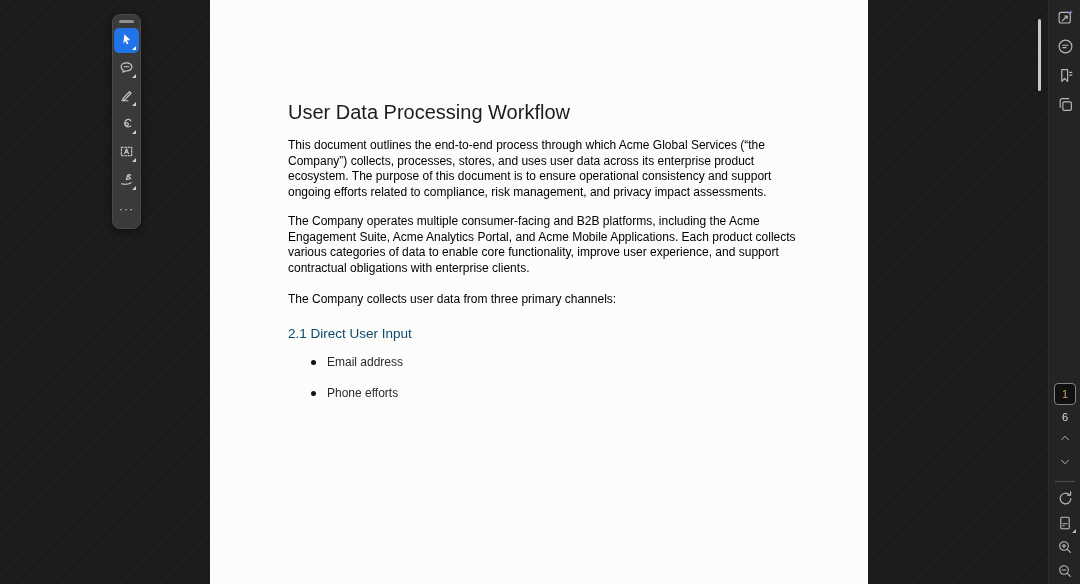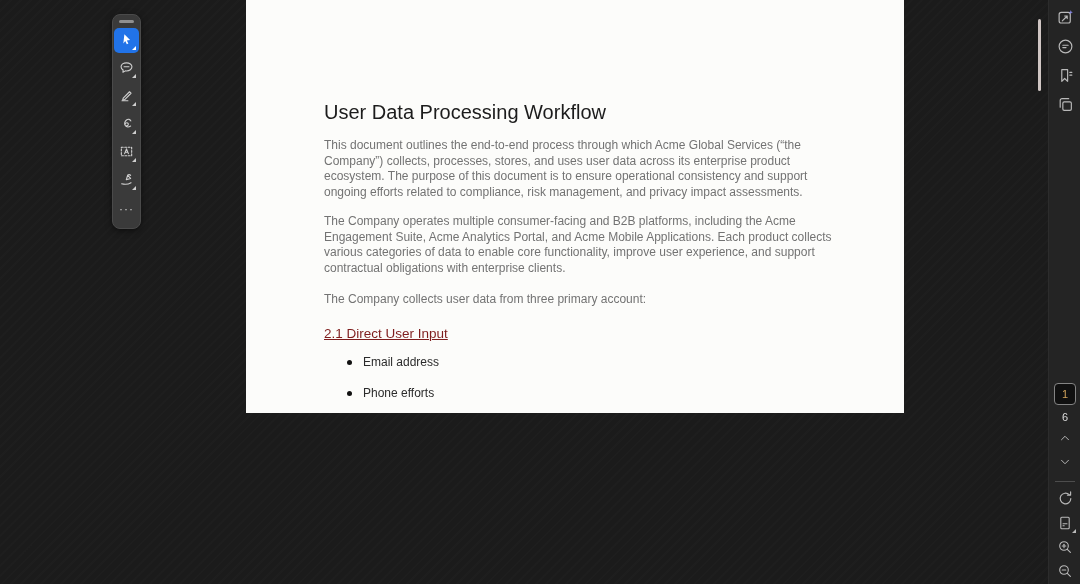--- a/index.html
+++ b/index.html
@@ -7,31 +7,30 @@
   .stage {
     position:relative; width:1080px; height:584px;
     background:
       repeating-linear-gradient(135deg, rgba(255,255,255,0.012) 0 2px, rgba(0,0,0,0) 2px 7px),
       #1b1b1b;
     font-family:"Liberation Sans", sans-serif;
   }
 
   
   .page {
-    position:absolute; left:210px; top:0; width:658px; height:413px;
+    position:absolute; left:210px; top:0; width:658px; height:584px;
     background:#fcfcfa;
-    margin-left:36px;
   }
   .doc-content { position:absolute; left:78px; top:0; width:560px; color:#2e2e2e; }
   .doc-title { margin-top:100px; font-size:20px; line-height:24px; font-weight:400; color:#1c1c1c; }
   .h2 { font-size:15.5px; line-height:19px; font-weight:400; color:#212121; }
   .h2.s1 { margin-top:31px; }
   .h2.s2 { margin-top:21px; }
-  .h3 { margin-top:17px; font-size:13.5px; line-height:17px; font-weight:400; color:#7f1d1d;text-decoration:underline; }
-  .para { margin-top:14px; font-size:12px; line-height:15.5px; white-space:pre-line; color:#737373; }
+  .h3 { margin-top:17px; font-size:13.5px; line-height:17px; font-weight:400; color:#0c4a6e; }
+  .para { margin-top:14px; font-size:12px; line-height:15.5px; white-space:pre-line; color:#000000; }
   .para.tight { margin-top:16px; }
   .bullets { margin-top:13px; list-style:none; }
   .bullets li { position:relative; padding-left:39px; font-size:12px; line-height:15.5px; margin-bottom:16px; color:#2b2b2b; }
   .bullets li::before { content:""; position:absolute; left:23px; top:5px; width:5px; height:5px; border-radius:50%; background:#111; }
 
   
   .quick-tools {
     position:absolute; left:112px; top:14px; width:29px;
     background:#3a3a3a; border:1px solid #4a4a4a; border-radius:8px;
     display:flex; flex-direction:column; align-items:center;
@@ -85,21 +84,21 @@
 
       <div class="para">This document outlines the end-to-end process through which Acme Global Services (“the
 Company”) collects, processes, stores, and uses user data across its enterprise product
 ecosystem. The purpose of this document is to ensure operational consistency and support
 ongoing efforts related to compliance, risk management, and privacy impact assessments.</div>
       <div class="para">The Company operates multiple consumer-facing and B2B platforms, including the Acme
 Engagement Suite, Acme Analytics Portal, and Acme Mobile Applications. Each product collects
 various categories of data to enable core functionality, improve user experience, and support
 contractual obligations with enterprise clients.</div>
 
-      <div class="para tight">The Company collects user data from three primary account:</div>
+      <div class="para tight">The Company collects user data from three primary channels:</div>
 
       <div class="h3">2.1 Direct User Input</div>
 
       <ul class="bullets">
         <li>Email address</li>
         <li>Phone efforts</li>
       </ul>
     </div>
   </div>
 

